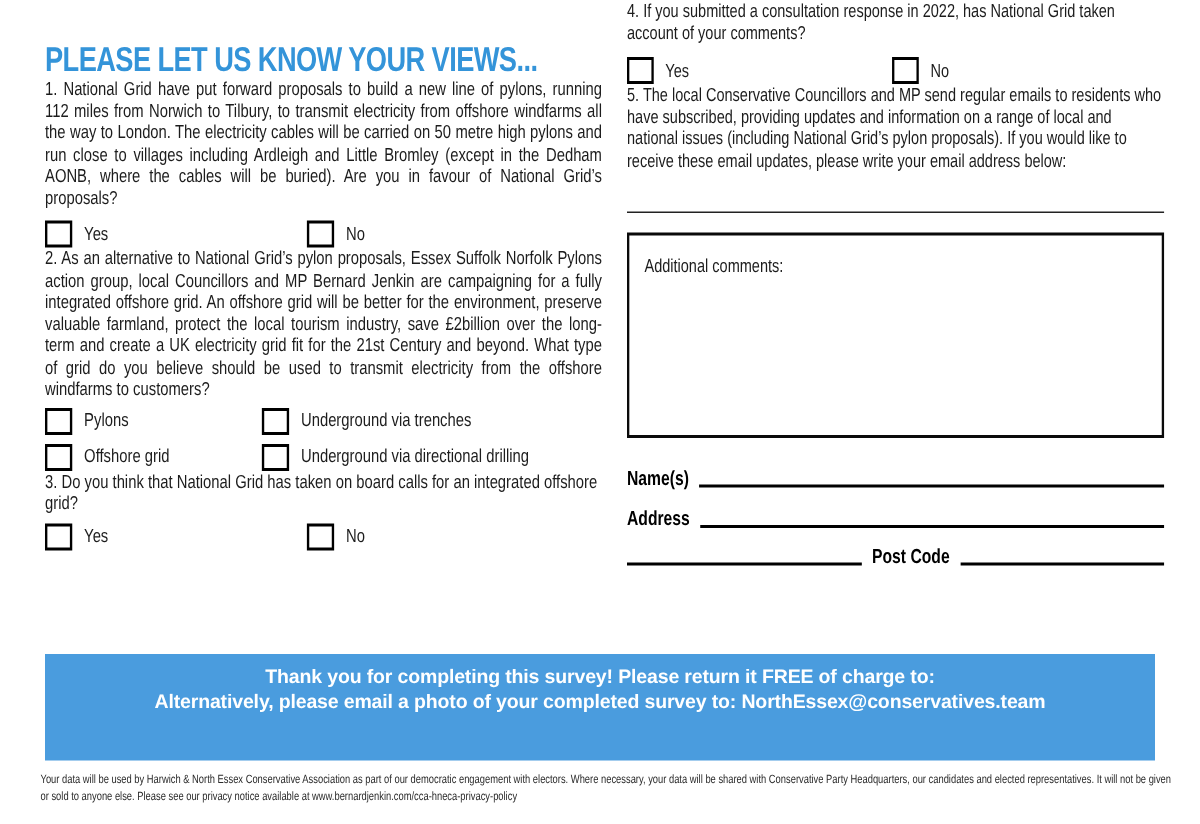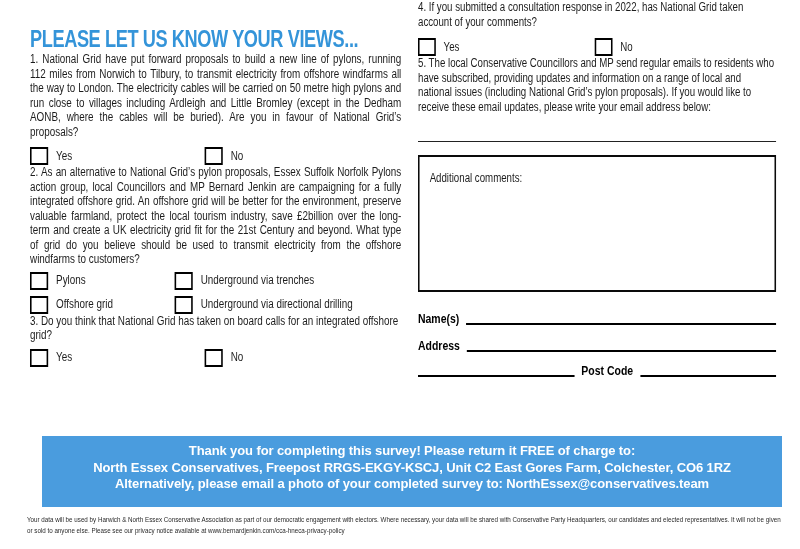--- a/index.html
+++ b/index.html
@@ -53,21 +53,21 @@
   .field-row { display:flex; align-items:flex-end; }
   .fr-name { margin-top:19px; }
   .fr-addr { margin-top:11px; }
   .fr-post { margin-top:9px; }
   .field-label { font-size:13.5px; font-weight:bold; color:#000; line-height:16px; white-space:nowrap; }
   .wline { flex:1; border-bottom:2px solid #000; height:0; margin:0 0 2px 9px; }
   .wline.lead { margin-left:0; margin-right:9px; }
   .wline.pc1 { flex:1.15; }
 
   .banner {
-    position:absolute; left:42px; top:436px; width:740px; height:71px;
+    position:absolute; left:30px; top:436px; width:740px; height:71px;
     background:#4a9cde; color:#ffffff; text-align:center; box-sizing:border-box;
     padding-top:7px; font-weight:bold;
   }
   .banner-line { font-size:13px; line-height:16.5px; letter-spacing:-0.1px; }
   .banner-line.gap { margin-top:0; }
 
   .footer { position:absolute; left:27px; top:515px; width:970px;
     transform:scaleX(0.78); transform-origin:0 0; }
   .footer-text { font-size:8px; line-height:10.5px; color:#2a2a2a; margin:0; }
 </style>
@@ -157,19 +157,18 @@
   </div>
   <div class="field-row fr-post">
     <span class="wline lead pc1"></span>
     <span class="field-label">Post Code</span>
     <span class="wline"></span>
   </div>
 </div>
 
 <div class="banner">
   <div class="banner-line">Thank you for completing this survey! Please return it FREE of charge to:</div>
-  <div class="banner-line">North Essex Conservatives, Freepost RRGS-EKGY-KSCJ, Unit C2 East Gores Farm, Colchester, CO6 1RZ</div>
   <div class="banner-line gap">Alternatively, please email a photo of your completed survey to: NorthEssex@conservatives.team</div>
 </div>
 
 <div class="footer">
   <p class="footer-text">Your data will be used by Harwich &amp; North Essex Conservative Association as part of our democratic engagement with electors. Where necessary, your data will be shared with Conservative Party Headquarters, our candidates and elected representatives. It will not be given or sold to anyone else. Please see our privacy notice available at www.bernardjenkin.com/cca-hneca-privacy-policy</p>
 </div>
 
 </body></html>

